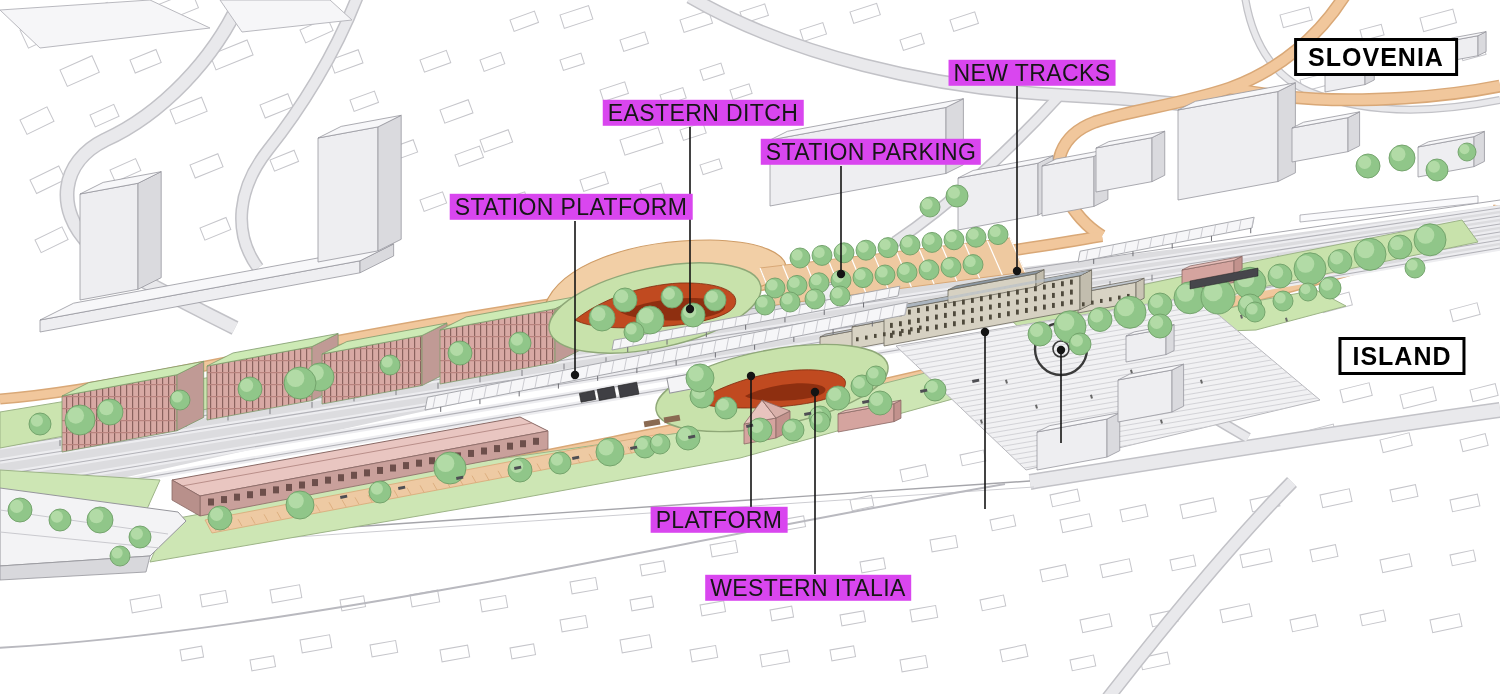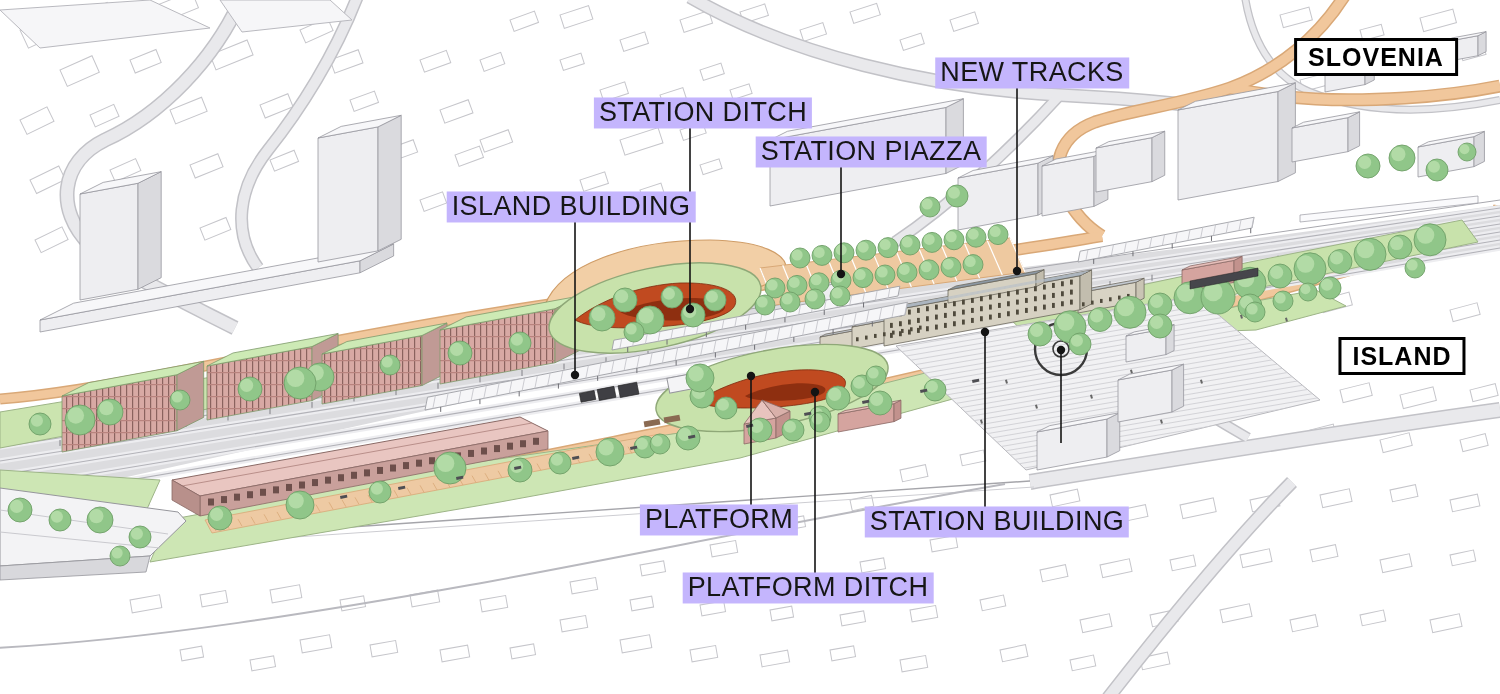--- a/index.html
+++ b/index.html
@@ -1,20 +1,20 @@
 <!DOCTYPE html>
 <html><head>
 <meta charset="utf-8">
 <style>
   html,body{margin:0;padding:0;background:#fff}
   .stage{position:relative;width:1500px;height:694px;overflow:hidden;background:#fff;
          font-family:"Liberation Sans",sans-serif}
   .stage svg{position:absolute;left:0;top:0}
-  .ann{position:absolute;transform:translate(-50%,-50%);font-size:27px;letter-spacing:.4px;
-       color:#161616;background:#c4b5fd;padding:0 5px;white-space:nowrap;line-height:1.15}
+  .ann{position:absolute;transform:translate(-50%,-50%);font-size:23px;letter-spacing:.4px;
+       color:#161616;background:#d946ef;padding:0 5px;white-space:nowrap;line-height:1.15}
   .country{position:absolute;transform:translate(-50%,-50%);font-size:25px;font-weight:bold;
        letter-spacing:1px;color:#000;background:#fff;border:3px solid #000;padding:1px 11px;
        white-space:nowrap;line-height:1.2}
 </style>
 </head>
 <body>
 
 <div class="stage">
 <svg width="1500" height="694" viewBox="0 0 1500 694">
   <defs>
@@ -952,23 +952,22 @@
         <circle cx="1061" cy="350" r="4.2" fill="#141414" stroke="none"></circle>
     <line x1="751" y1="509" x2="751" y2="377"></line>
         <circle cx="751" cy="376" r="4.2" fill="#141414" stroke="none"></circle>
     <line x1="985" y1="509" x2="985" y2="333"></line>
         <circle cx="985" cy="332" r="4.2" fill="#141414" stroke="none"></circle>
     <line x1="815" y1="574" x2="815" y2="393"></line>
         <circle cx="815" cy="392" r="4.2" fill="#141414" stroke="none"></circle>
   </g>
 </svg>
 
-<div class="ann" style="left:571px;top:207px">ISLAND BUILDING</div>
-<div class="ann" style="left:703px;top:113px">STATION DITCH</div>
-<div class="ann" style="left:871px;top:152px">STATION PIAZZA</div>
+<div class="ann" style="left:571px;top:207px">STATION PLATFORM</div>
+<div class="ann" style="left:703px;top:113px">EASTERN DITCH</div>
+<div class="ann" style="left:871px;top:152px">STATION PARKING</div>
 <div class="ann" style="left:1032px;top:73px">NEW TRACKS</div>
 <div class="ann" style="left:719px;top:520px">PLATFORM</div>
-<div class="ann" style="left:997px;top:522px">STATION BUILDING</div>
-<div class="ann" style="left:808px;top:588px">PLATFORM DITCH</div>
+<div class="ann" style="left:808px;top:588px">WESTERN ITALIA</div>
 
 <div class="country" style="left:1376px;top:57px">SLOVENIA</div>
 <div class="country" style="left:1402px;top:356px">ISLAND</div>
 </div>
 
 </body></html>

